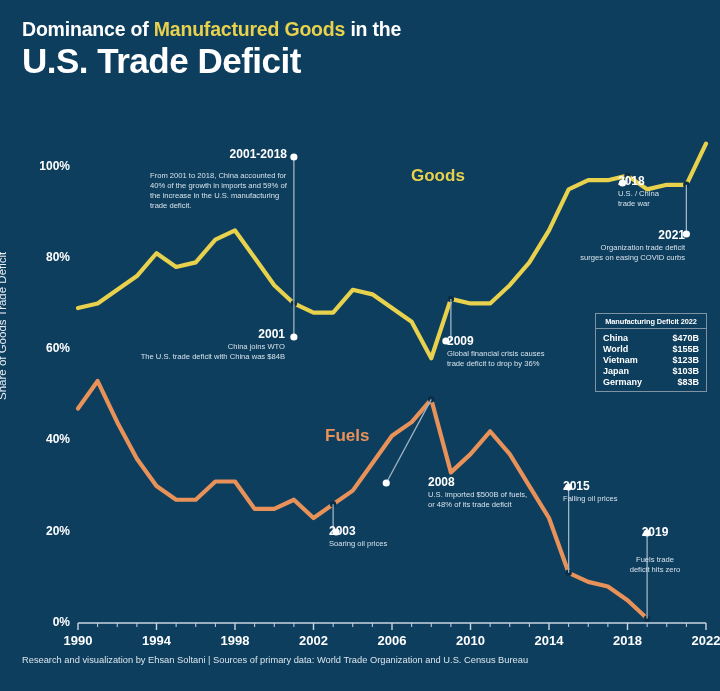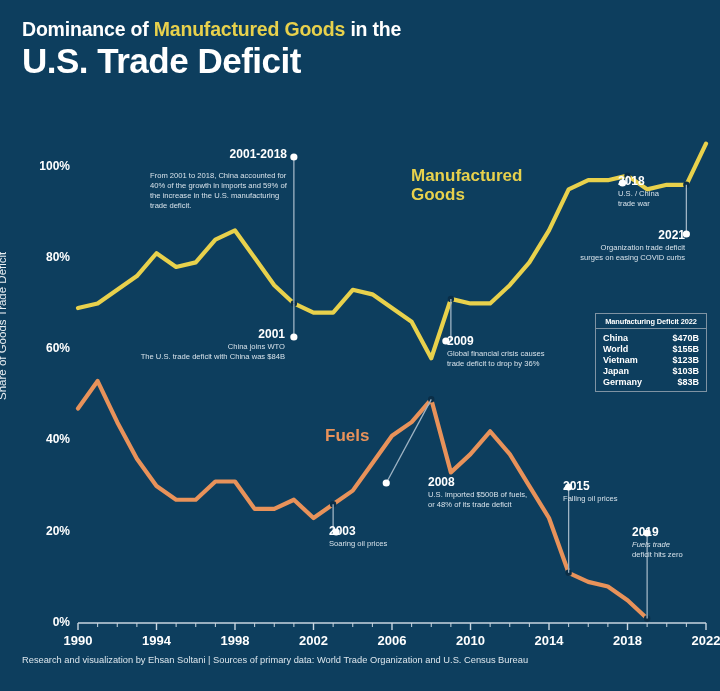--- a/index.html
+++ b/index.html
@@ -149,21 +149,20 @@
     <circle cx="386.25" cy="483" r="3.6" fill="#ffffff"></circle>
     <line x1="568.625" y1="572.7870370370371" x2="568.625" y2="487" stroke="#9fb4c4" stroke-width="1.3"></line>
     <circle cx="568.625" cy="487" r="3.6" fill="#ffffff"></circle>
     <line x1="647.125" y1="618.4351851851852" x2="647.125" y2="533" stroke="#9fb4c4" stroke-width="1.3"></line>
     <circle cx="647.125" cy="533" r="3.6" fill="#ffffff"></circle>
   </svg>
 
 <div class="axis-label-y">Share of Goods Trade Deficit</div>
 
 <div class="series-label manu">
-  <div>Manufactured</div>
   <div>Goods</div>
 </div>
 <div class="series-label fuels">Fuels</div>
 
 <div class="anno right-align" style="left:150px; top:147px; width:137px;">
   <div class="yr">2001-2018</div>
   <div class="txt" style="text-align:left; margin-top:10px;">From 2001 to 2018, China accounted for 40% of the growth in imports and 59% of the increase in the U.S. manufacturing trade deficit.</div>
 </div>
 
 <div class="anno right-align" style="left:130px; top:327px; width:155px;">
@@ -199,23 +198,23 @@
   <div class="yr">2008</div>
   <div class="txt" style="margin-top:1px;">U.S. imported $500B of fuels,</div>
   <div class="txt">or 48% of its trade deficit</div>
 </div>
 
 <div class="anno left-align" style="left:563px; top:479px; width:100px;">
   <div class="yr">2015</div>
   <div class="txt" style="margin-top:1px;">Falling oil prices</div>
 </div>
 
-<div class="anno left-align" style="left:632px; top:525px; width:80px;">
+<div class="anno left-align" style="left:615px; top:525px; width:80px;text-align:center;">
   <div class="yr">2019</div>
-  <div class="txt" style="margin-top:1px;font-style:italic;">Fuels trade</div>
+  <div class="txt" style="margin-top:16px;">Fuels trade</div>
   <div class="txt">deficit hits zero</div>
 </div>
 
 <div class="table-box">
   <div class="thead">Manufacturing Deficit 2022</div>
   <div class="tbody">
     <div class="trow">
       <span>China</span>
       <span>$470B</span>
     </div>

